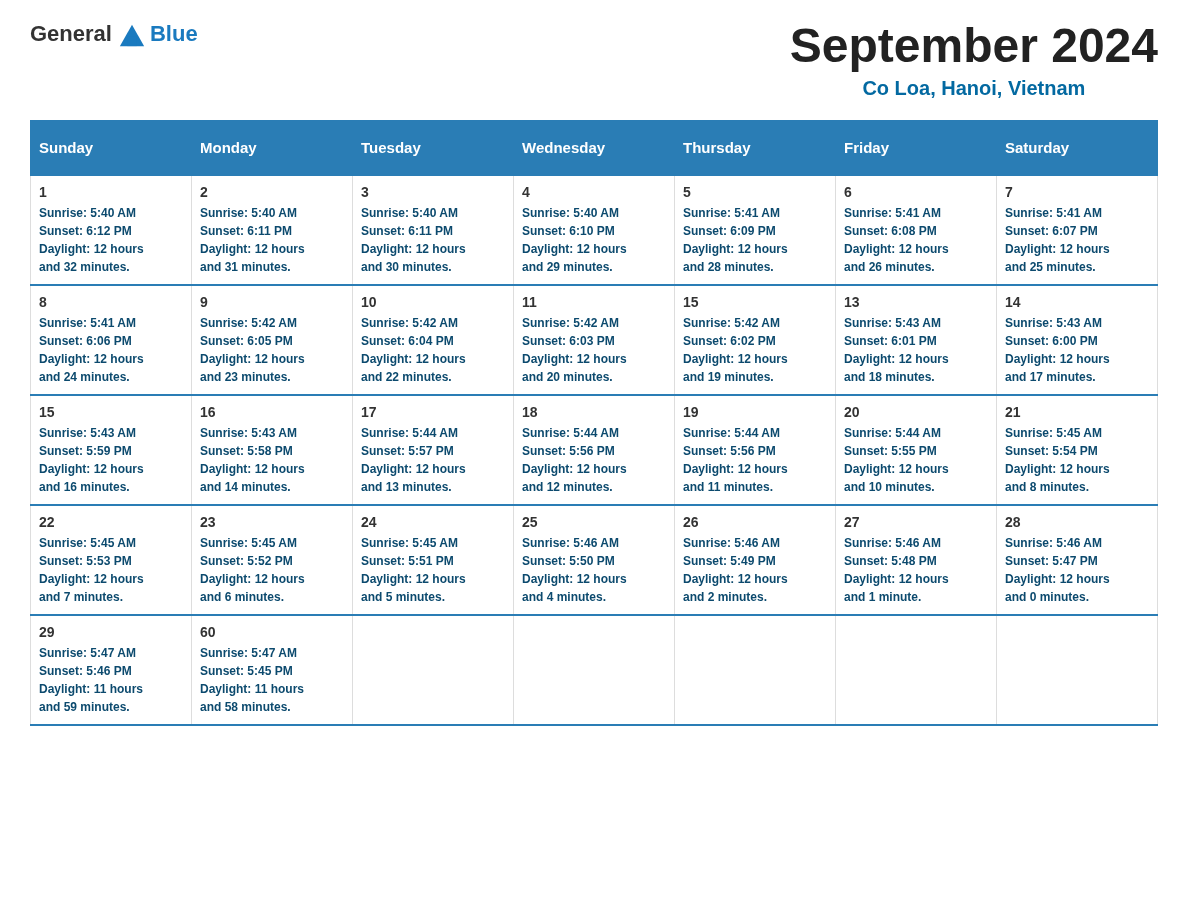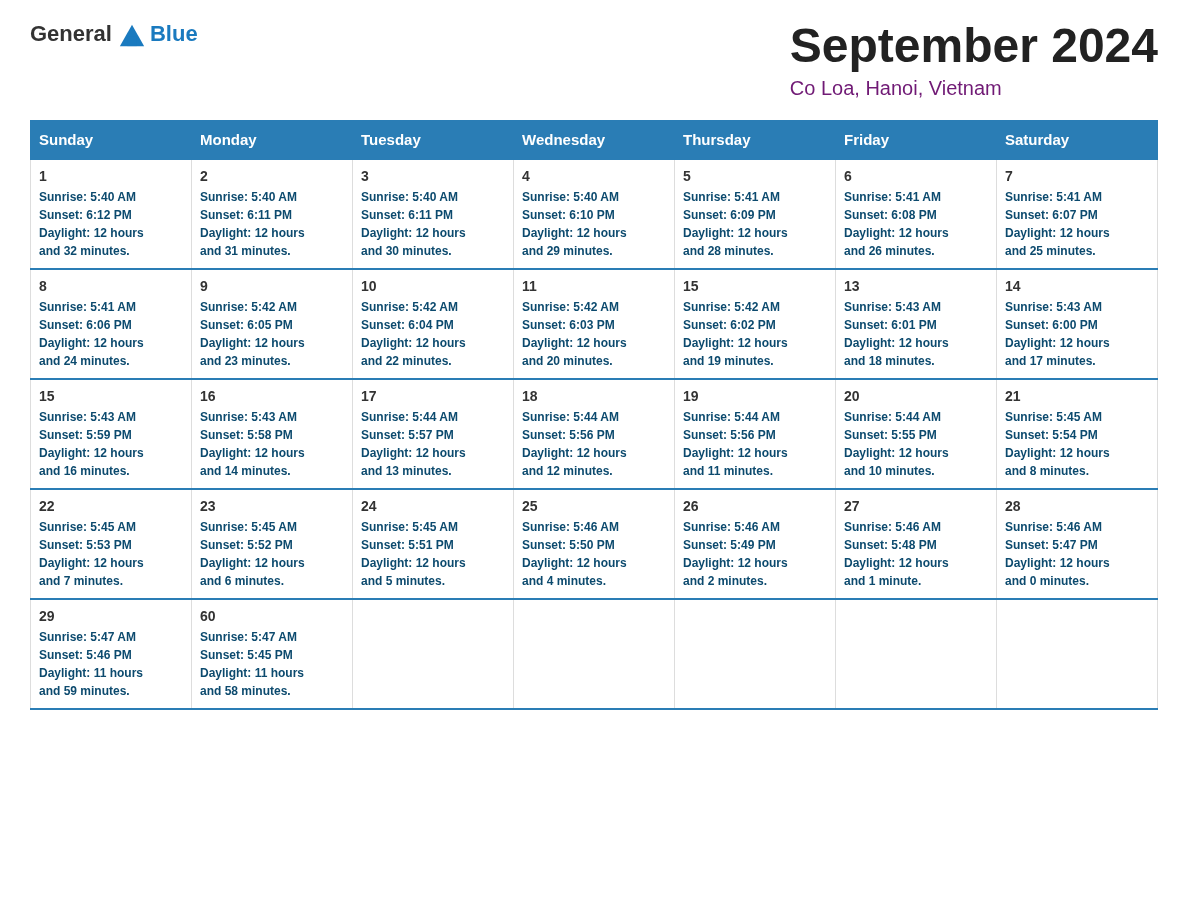--- a/index.html
+++ b/index.html
@@ -30,45 +30,46 @@
       font-size: 22px;
       font-weight: bold;
       color: #1a7abf;
     }
     .logo-icon {
       width: 28px;
       height: 28px;
       margin-left: 2px;
     }
     .title-block {
-      text-align: left;
+      text-align: center;
       margin-left: 16px;
     }
     .month-title {
       font-size: 48px;
       font-weight: bold;
       color: #222;
       line-height: 1.1;
     }
     .location-title {
       font-size: 20px;
-      color: #701a75;
+      color: #0369a1;
       margin-top: 4px;
+      font-weight: bold;
     }
     table {
       width: 100%;
       border-collapse: collapse;
       table-layout: fixed;
     }
     thead tr th {
       background-color: #2a7db5;
       color: #fff;
       font-size: 15px;
       font-weight: bold;
-      padding: 10px 8px;
+      padding: 18px 8px;
       text-align: left;
       border: 1px solid #2a7db5;
     }
     tbody tr td {
       vertical-align: top;
       padding: 8px 8px;
       border-top: 2px solid #2a7db5;
       border-left: 1px solid #ddd;
       border-right: 1px solid #ddd;
       border-bottom: 1px solid #ddd;

